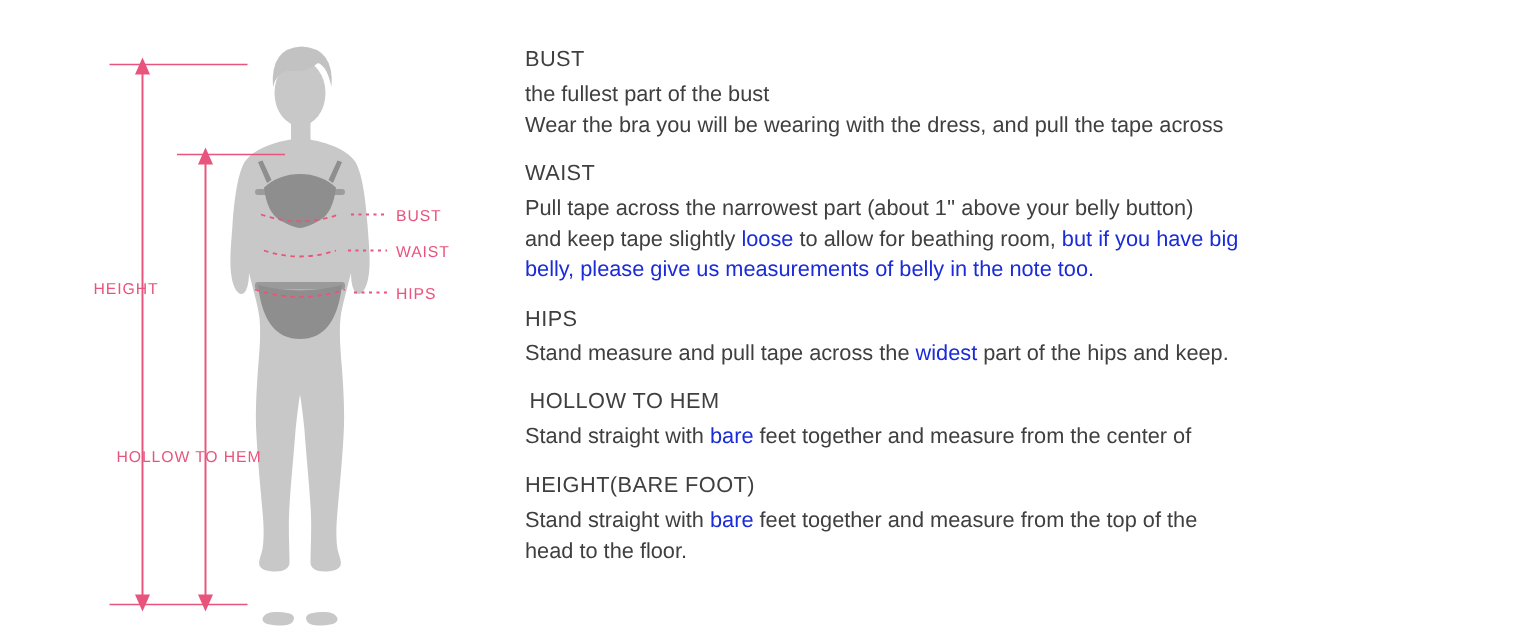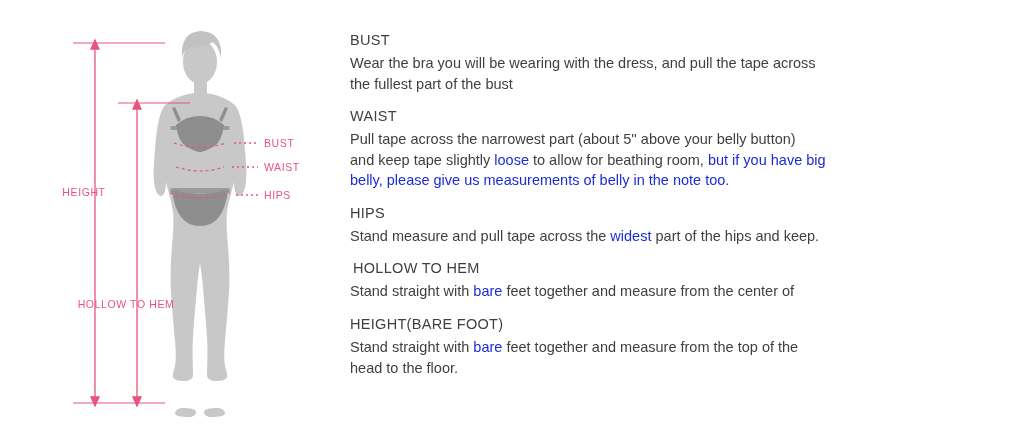--- a/index.html
+++ b/index.html
@@ -169,33 +169,33 @@
       <text class="measure-label" x="126" y="308" text-anchor="middle">HOLLOW TO HEM</text>
     </svg>
   </div>
 
   <div id="text-panel">
 
     <div class="section">
       <div class="sec-title">BUST</div>
       <div class="sec-body">
         <div>
+          <span>the fullest part of the bust</span>
+        </div>
+        <div>
           <span>Wear the bra you will be wearing with the dress, and pull the tape across</span>
         </div>
-        <div>
-          <span>the fullest part of the bust</span>
-        </div>
       </div>
     </div>
 
     <div class="section">
       <div class="sec-title">WAIST</div>
       <div class="sec-body">
         <div>
-          <span>Pull tape across the narrowest part (about 5'' above your belly button)</span>
+          <span>Pull tape across the narrowest part (about 1'' above your belly button)</span>
         </div>
         <div>
           <span>and keep tape slightly </span><span class="hl">loose</span><span> to allow for beathing room, </span><span class="hl">but if you have big</span>
         </div>
         <div>
           <span class="hl">belly, please give us measurements of belly in the note too.</span>
         </div>
       </div>
     </div>
 

